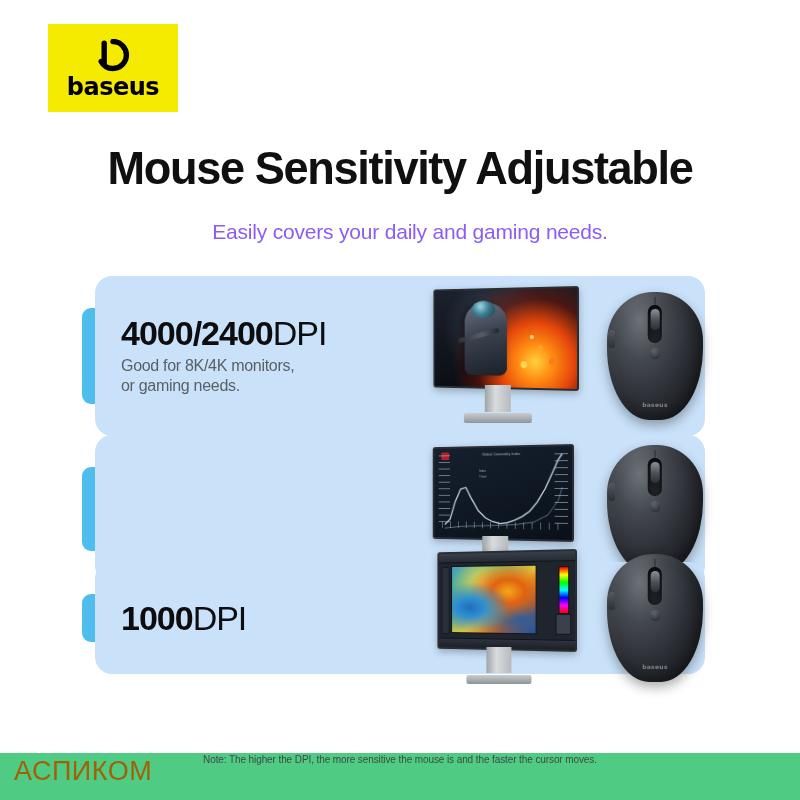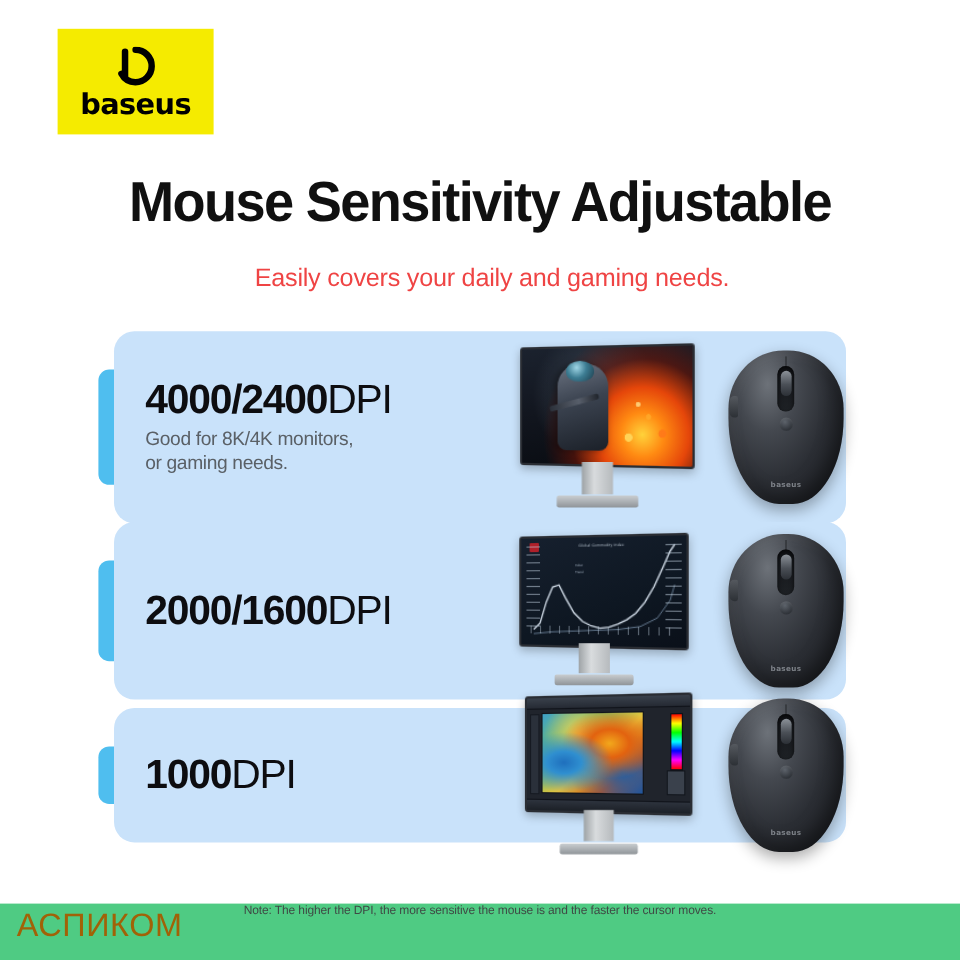--- a/index.html
+++ b/index.html
@@ -63,21 +63,21 @@
   }
   .subhead {
     position: absolute;
     left: 0;
     right: 0;
     top: 220px;
     text-align: center;
     font-family: "Liberation Sans", sans-serif;
     font-weight: 400;
     font-size: 21px;
-    color: #ef4444;
+    color: #8b5cf6;
     letter-spacing: -0.2px;
     margin-left: 20px;
   }
 
   
   .cards {
     position: absolute;
     left: 0;
     top: 0;
     width: 800px;
@@ -85,21 +85,21 @@
   }
   .card {
     position: absolute;
     left: 95px;
     width: 610px;
     background: #C9E2FA;
     border-radius: 17px;
   }
   .card-1 { top: 276px; height: 160px; }
   .card-2 { top: 435px; height: 148px; }
-  .card-3 { top: 590px; height: 112px; }
+  .card-3 { top: 562px; height: 112px; }
 
   .accent-tab {
     position: absolute;
     left: -13px;
     top: 32px;
     width: 26px;
     bottom: 32px;
     background: #4FBEEF;
     border-radius: 9px;
     z-index: -1;
@@ -479,23 +479,20 @@
       <span class="ms-dpi-btn"></span>
       <span class="ms-side-btn"></span>
       <span class="ms-brand">baseus</span>
     </div>
   </div>
 
   <div class="card card-2">
     <span class="accent-tab"></span>
 
     <div class="card-text">
-      <div class="dpi-line">
-        <span class="dpi-num">2000/1600</span><span class="dpi-unit">DPI</span>
-      </div>
     </div>
 
     <div class="monitor mon-2">
       <div class="mon-screen">
         <div class="scene-chart">
           <span class="ch-logo"></span>
           <div class="ch-title">Global Commodity Index</div>
           <div class="ch-legend">Index<br>Trend</div>
           <div class="ch-plot">
             <svg viewBox="0 0 150 100" preserveAspectRatio="none" width="100%" height="100%" aria-hidden="true">

